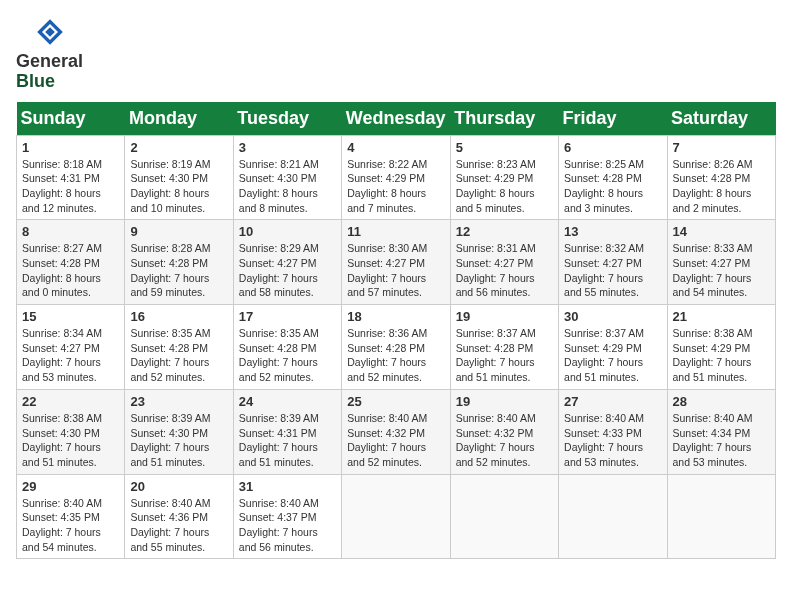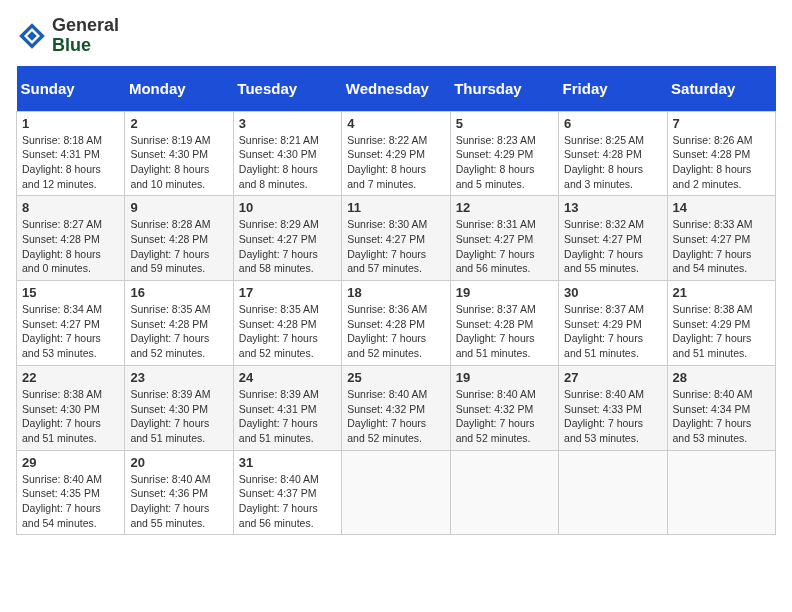--- a/index.html
+++ b/index.html
@@ -13,20 +13,21 @@
     .header {
       display: flex;
       justify-content: space-between;
       align-items: flex-start;
       margin-bottom: 10px;
     }
     .logo {
       display: flex;
       align-items: center;
       gap: 4px;
+      flex-direction: column;
     }
     .logo-text {
       font-size: 18px;
       font-weight: bold;
       line-height: 1.1;
     }
     .logo-text .general { color: #333; }
     .logo-text .blue { color: #14532d; }
     .logo-icon {
       width: 32px;
@@ -43,25 +44,25 @@
     .location-title {
       font-size: 16px;
       color: #555;
     }
     .calendar {
       width: 100%;
       border-collapse: collapse;
       font-size: 11px;
     }
     .calendar th {
-      background: #1d4ed8;
+      background: #15803d;
       color: #fff;
-      padding: 14px 4px;
+      padding: 6px 4px;
       text-align: left;
-      font-size: 15px;
+      font-size: 18px;
       font-weight: bold;
     }
     .calendar td {
       border: 1px solid #ccc;
       vertical-align: top;
       padding: 4px 5px;
       width: calc(100% / 7);
       min-height: 80px;
       background: #fff;
     }

